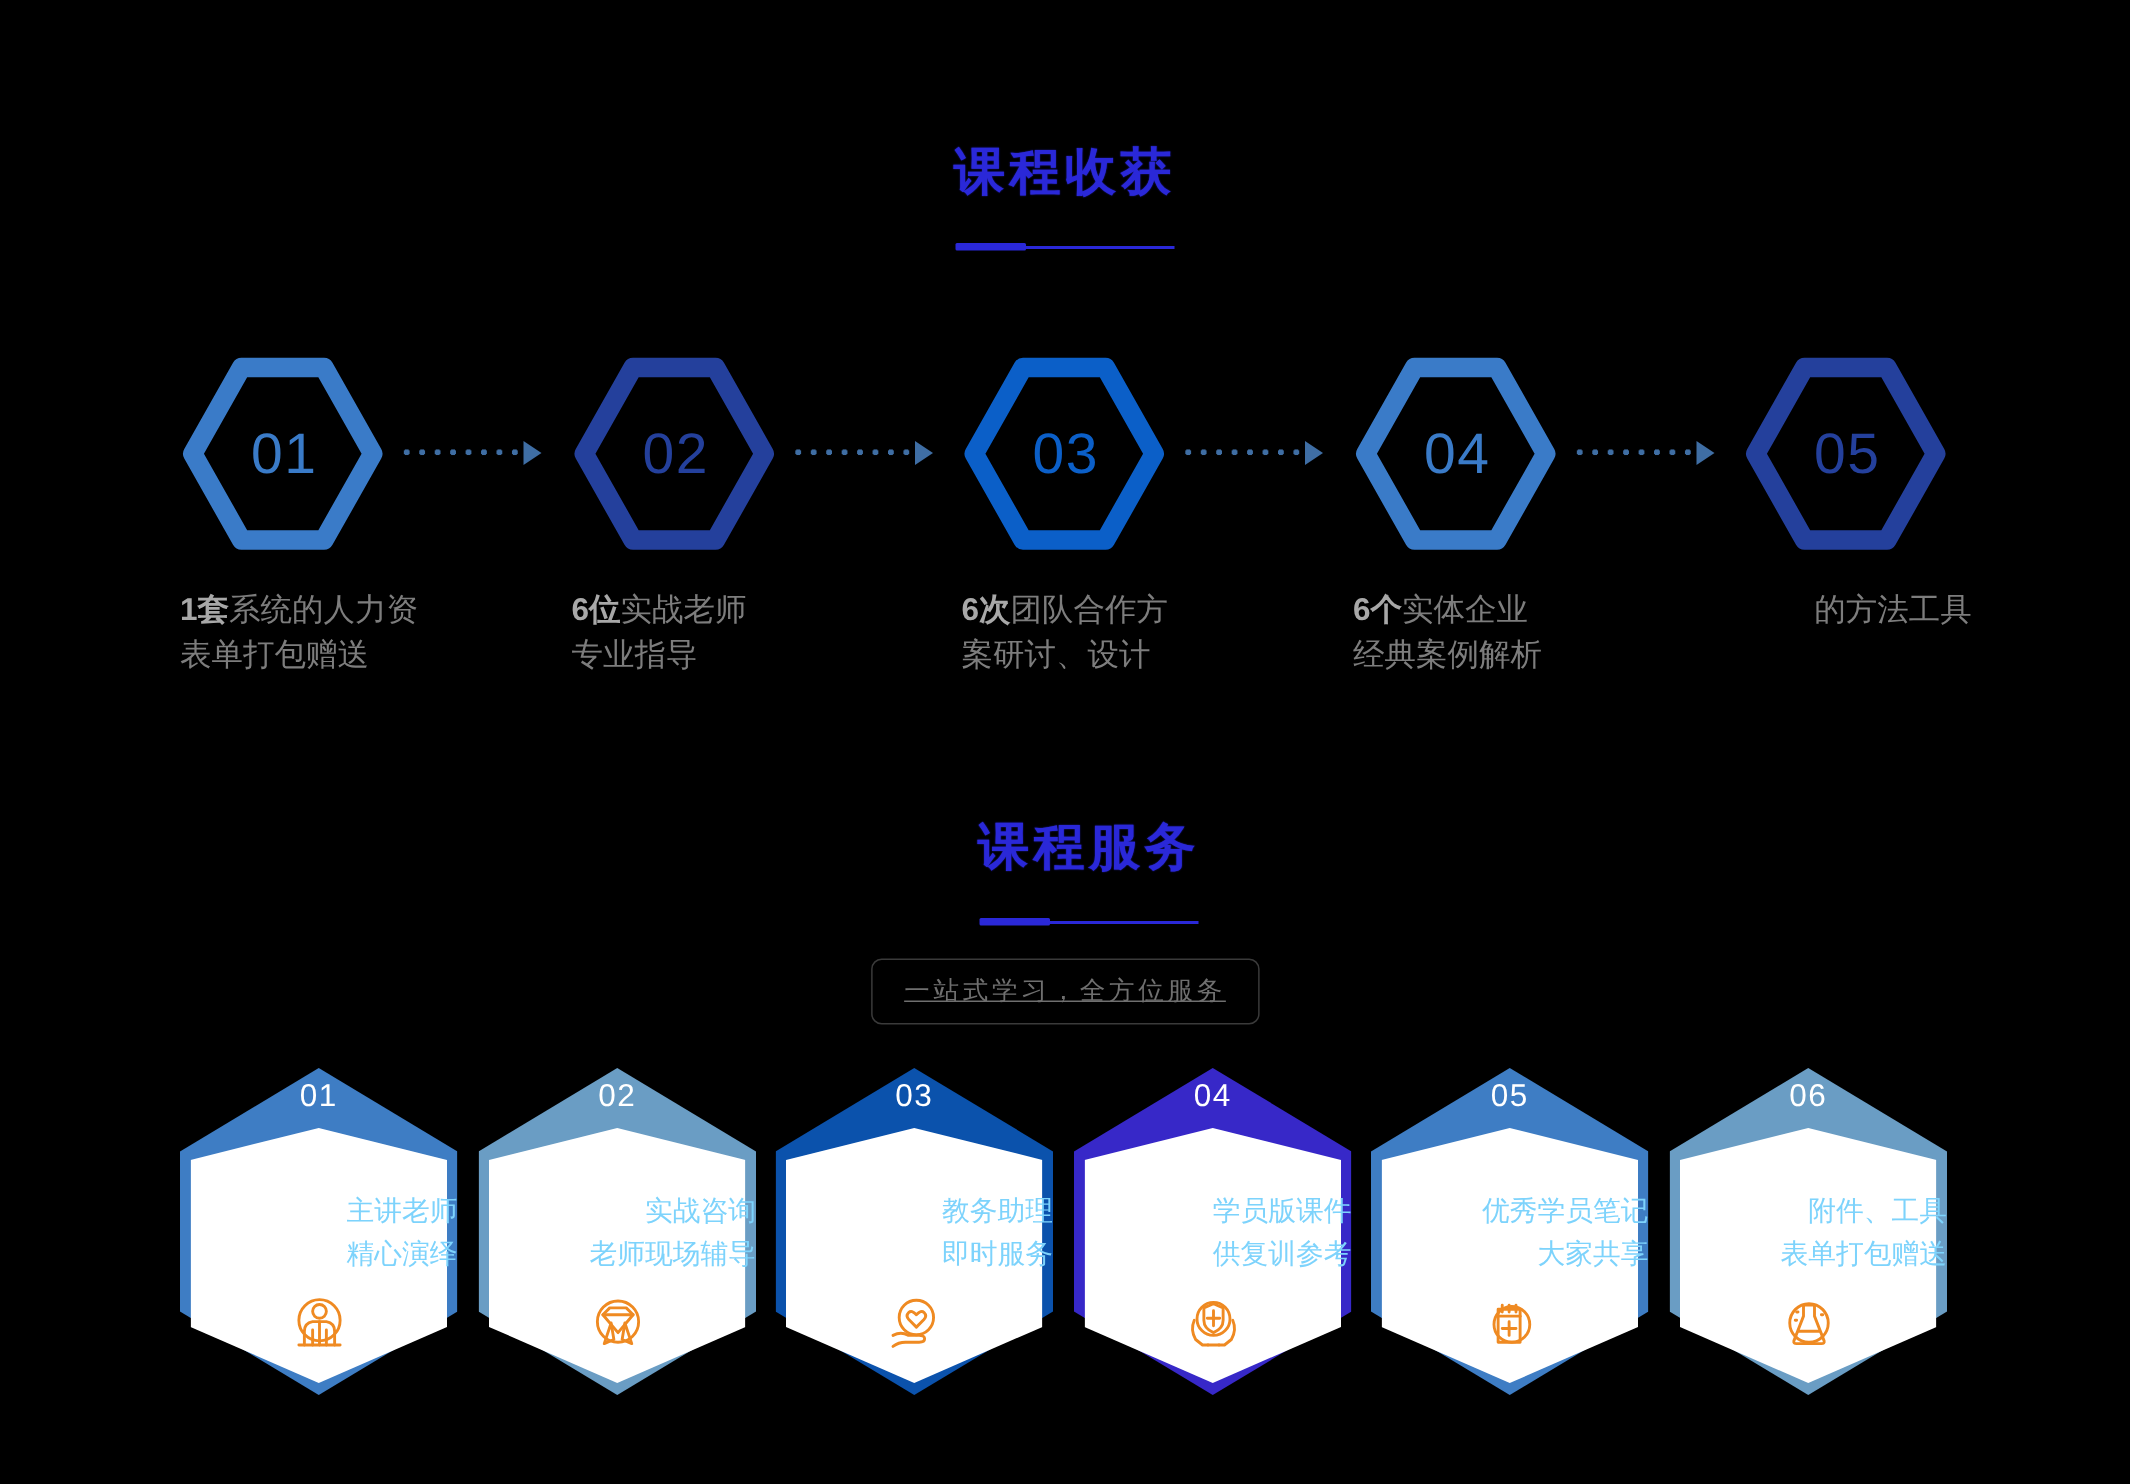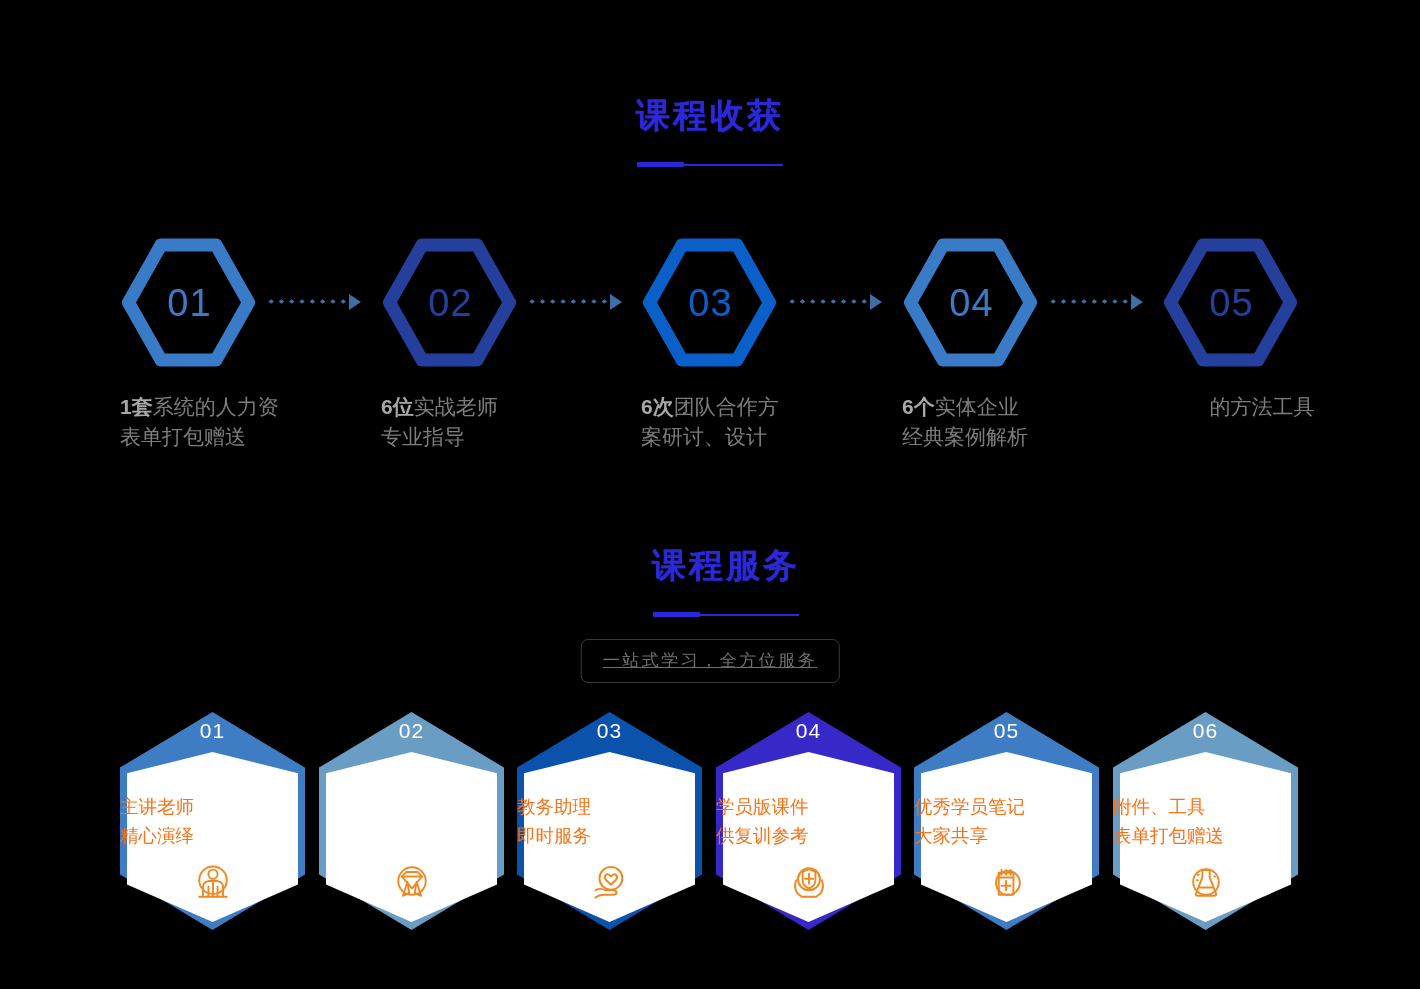--- a/index.html
+++ b/index.html
@@ -88,21 +88,21 @@
     clip-path: polygon(50% 0%, 100% 12.5%, 100% 78%, 50% 100%, 0% 78%, 0% 12.5%);
     border-radius: 8px;
   }
   .card .card-num {
     position: absolute; left: 0; right: 0; top: 8px;
     text-align: center; color: #ffffff;
     font-size: 21px; letter-spacing: 1px; line-height: 1;
   }
   .card .card-text {
     position: absolute; left: 0; right: 0; top: 80px;
-    text-align: left; color: #f97316;
+    text-align: right; color: #7dd3fc;
     font-size: 18.5px; line-height: 29px; white-space: nowrap;
   }
   .card .card-icon {
     position: absolute; left: 50%; transform: translateX(-50%);
     top: 148px; width: 44px; height: 44px;
   }
 </style>
 </head>
 <body>
 
@@ -205,20 +205,24 @@
               <path d="M24 23 L24 40"></path>
               <path d="M9 40 L39 40"></path>
               <path d="M19 29 L19 40 M29 29 L29 40"></path>
             </g>
           </svg></div>
       </div>
       <div class="card" style="left: 319px;">
         <div class="hex-fill" style="background: rgb(106, 157, 196);"></div>
         <div class="hex-inner"></div>
         <div class="card-num">02</div>
+        <div class="card-text">
+          <div>实战咨询</div>
+          <div>老师现场辅导</div>
+        </div>
         <div class="card-icon"><svg viewBox="0 0 48 48" width="44" height="44">
             <g fill="none" stroke="#ef8a22" stroke-width="2.1" stroke-linejoin="round" stroke-linecap="round">
               <circle cx="24" cy="23" r="15"></circle>
               <path d="M13 18 L35 18 L24 31 Z"></path>
               <path d="M13 18 L18 13 L30 13 L35 18"></path>
               <path d="M19 24 L14 39 L21 36 Z"></path>
               <path d="M29 24 L34 39 L27 36 Z"></path>
             </g>
           </svg></div>
       </div>

